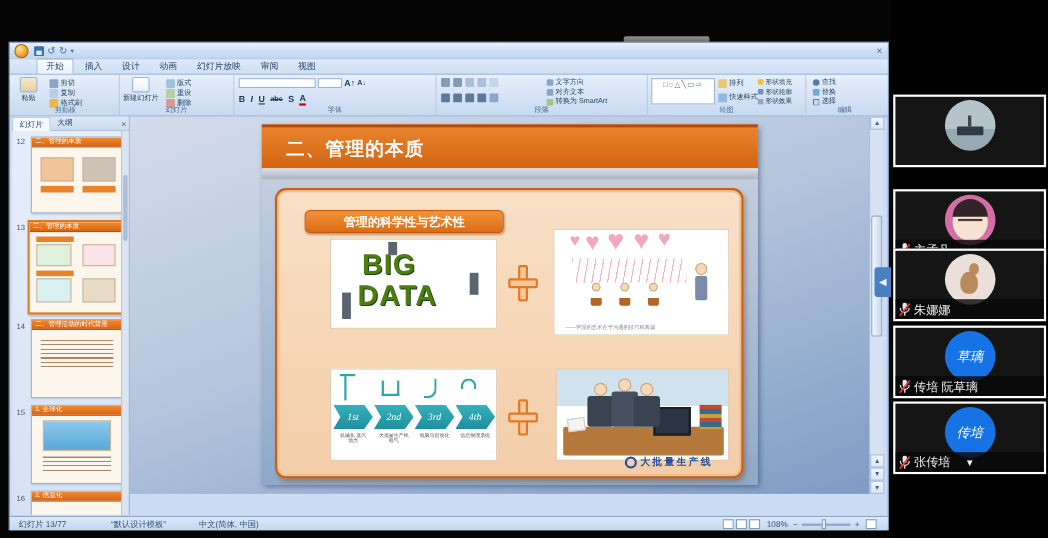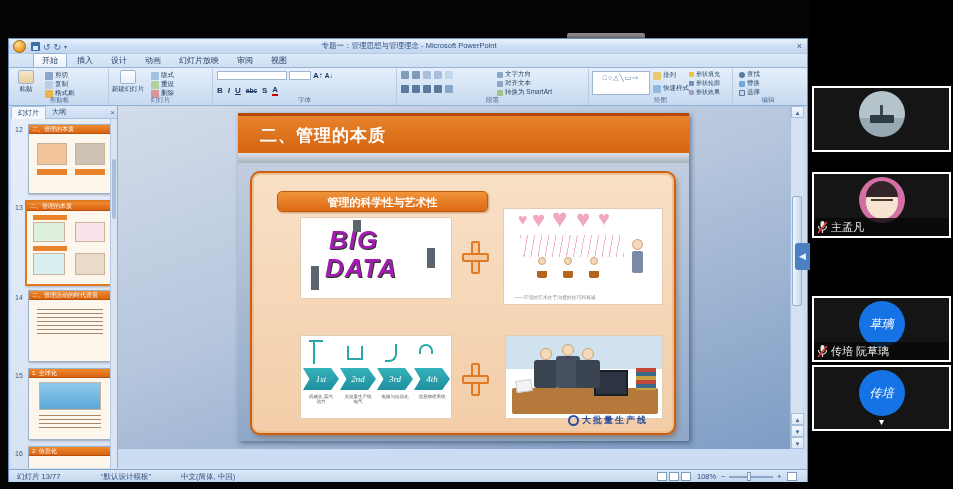--- a/index.html
+++ b/index.html
@@ -81,21 +81,21 @@
     border:2px solid #cc5f12; background:linear-gradient(#f8e0c6,#f3cda8);
     box-shadow:inset 0 0 0 2px #eec193, 2px 3px 4px rgba(120,60,10,.35); }
   .olabel { position:absolute; height:21px; border-radius:5px; border:1px solid #c55a0d;
     background:linear-gradient(#f09439,#dd6a15); color:#fff; font-size:11px; font-weight:bold;
     text-align:center; line-height:20px; box-shadow:1px 1px 2px rgba(120,60,10,.4); }
   .imgbox { position:absolute; background:#fff; border:1px solid #e0cdb4; overflow:hidden; }
   .plus { position:absolute; width:27px; height:33px; }
   .plus .pv { position:absolute; left:9px; top:0; width:9px; height:33px; background:#f5c9a0; border:2px solid #e07a24; border-radius:2px; }
   .plus .ph { position:absolute; left:0; top:12px; width:27px; height:9px; background:#f5c9a0; border:2px solid #e07a24; border-radius:2px; }
 
-  .bigdata { font-weight:bold; color:#a21caf; text-shadow:1px 1px 0 #1c3d1a; line-height:.95; letter-spacing:1px;font-style:italic; }
+  .bigdata { font-weight:bold; color:#4d7c0f; text-shadow:1px 1px 0 #1c3d1a; line-height:.95; letter-spacing:1px; }
   .figure { position:absolute; background:#5a6570; }
   .heart { position:absolute; color:#f2a8bc; }
   .pot { position:absolute; width:10px; height:7px; background:#b5651d; border-radius:0 0 2px 2px; }
   .pothead { position:absolute; width:8px; height:8px; border-radius:50%; background:#f5d9b8; border:1px solid #caa27a; }
   .caption { position:absolute; font-size:6px; color:#8a8a8a; transform:scale(.8); transform-origin:left center; white-space:nowrap; }
 
   .chev { position:absolute; height:22px; width:36px; color:#fff;
     font-family:"Liberation Serif","DejaVu Serif",serif; font-style:italic; font-size:9px;
     line-height:22px; text-align:center;
     background:linear-gradient(#35b2ba,#1f8f9f);
@@ -159,21 +159,20 @@
   <div class="abs ppt">
 
     <div class="abs titlebar">
       <div class="abs office-btn"></div>
       <div class="abs qat">
         <span class="save-glyph"></span>
         <span>↺</span>
         <span>↻</span>
         <span style="font-size:6px;">▾</span>
       </div>
-      <div class="abs title-text">专题一：管理思想与管理理念 - Microsoft PowerPoint</div>
       <div class="abs win-close">×</div>
     </div>
 
     <div class="abs tabrow">
       <span class="tab active">开始</span>
       <span class="tab">插入</span>
       <span class="tab">设计</span>
       <span class="tab">动画</span>
       <span class="tab">幻灯片放映</span>
       <span class="tab">审阅</span>
@@ -364,21 +363,21 @@
 
     <div class="abs workspace">
       <div class="slide">
         <div class="slide-titleband">
           <div class="slide-title">二、管理的本质</div>
         </div>
         <div class="silver"></div>
 
         <div class="obox">
 
-          <div class="olabel" style="left:25px; top:18px; width:211px;">管理的科学性与艺术性</div>
+          <div class="olabel" style="left:25px; top:18px; width:181px;">管理的科学性与艺术性</div>
 
           <div class="imgbox" style="left:48px; top:44px; width:152px; height:82px;">
             <div class="bigdata" style="position:absolute; left:28px; top:10px; font-size:26px;">BIG</div>
             <div class="bigdata" style="position:absolute; left:24px; top:38px; font-size:26px;">DATA</div>
             <div class="figure" style="left:10px; top:48px; width:8px; height:24px;"></div>
             <div class="figure" style="left:52px; top:2px; width:8px; height:12px;"></div>
             <div class="figure" style="left:126px; top:30px; width:8px; height:20px;"></div>
           </div>
 
           <div class="plus" style="left:210px; top:68px;">
@@ -493,20 +492,35 @@
         <svg class="micsvg" width="11" height="13" viewBox="0 0 11 13">
             <rect x="3.5" y="0" width="4" height="7" rx="2" fill="#e6e6e6"></rect>
             <path d="M1.5 5 a4 4 0 0 0 8 0" stroke="#e6e6e6" stroke-width="1.2" fill="none"></path>
             <rect x="4.9" y="9" width="1.2" height="3" fill="#e6e6e6"></rect>
             <line x1="1" y1="12" x2="10" y2="1" stroke="#e23b30" stroke-width="1.6"></line>
           </svg>
         <span>主孟凡</span>
       </div>
     </div>
 
+    <div class="tile" style="top:226px;">
+      <div class="avatar av-deer">
+          <div class="body"></div>
+          <div class="head"></div>
+        </div>
+      <div class="namebar">
+        <svg class="micsvg" width="11" height="13" viewBox="0 0 11 13">
+            <rect x="3.5" y="0" width="4" height="7" rx="2" fill="#e6e6e6"></rect>
+            <path d="M1.5 5 a4 4 0 0 0 8 0" stroke="#e6e6e6" stroke-width="1.2" fill="none"></path>
+            <rect x="4.9" y="9" width="1.2" height="3" fill="#e6e6e6"></rect>
+            <line x1="1" y1="12" x2="10" y2="1" stroke="#e23b30" stroke-width="1.6"></line>
+          </svg>
+        <span>朱娜娜</span>
+      </div>
+    </div>
 
     <div class="tile" style="top:296px;">
       <div class="avatar av-blue">
           <span>草璃</span>
         </div>
       <div class="namebar">
         <svg class="micsvg" width="11" height="13" viewBox="0 0 11 13">
             <rect x="3.5" y="0" width="4" height="7" rx="2" fill="#e6e6e6"></rect>
             <path d="M1.5 5 a4 4 0 0 0 8 0" stroke="#e6e6e6" stroke-width="1.2" fill="none"></path>
             <rect x="4.9" y="9" width="1.2" height="3" fill="#e6e6e6"></rect>
@@ -514,16 +528,25 @@
           </svg>
         <span>传培</span>
           <span>阮草璃</span>
       </div>
     </div>
 
     <div class="tile" style="top:365px;">
       <div class="avatar av-blue">
           <span>传培</span>
         </div>
+      <div class="namebar">
+        <svg class="micsvg" width="11" height="13" viewBox="0 0 11 13">
+            <rect x="3.5" y="0" width="4" height="7" rx="2" fill="#e6e6e6"></rect>
+            <path d="M1.5 5 a4 4 0 0 0 8 0" stroke="#e6e6e6" stroke-width="1.2" fill="none"></path>
+            <rect x="4.9" y="9" width="1.2" height="3" fill="#e6e6e6"></rect>
+            <line x1="1" y1="12" x2="10" y2="1" stroke="#e23b30" stroke-width="1.6"></line>
+          </svg>
+        <span>张传培</span>
+      </div>
       <div class="chevdown">▾</div>
     </div>
   </div>
 </div>
 
 </body></html>

